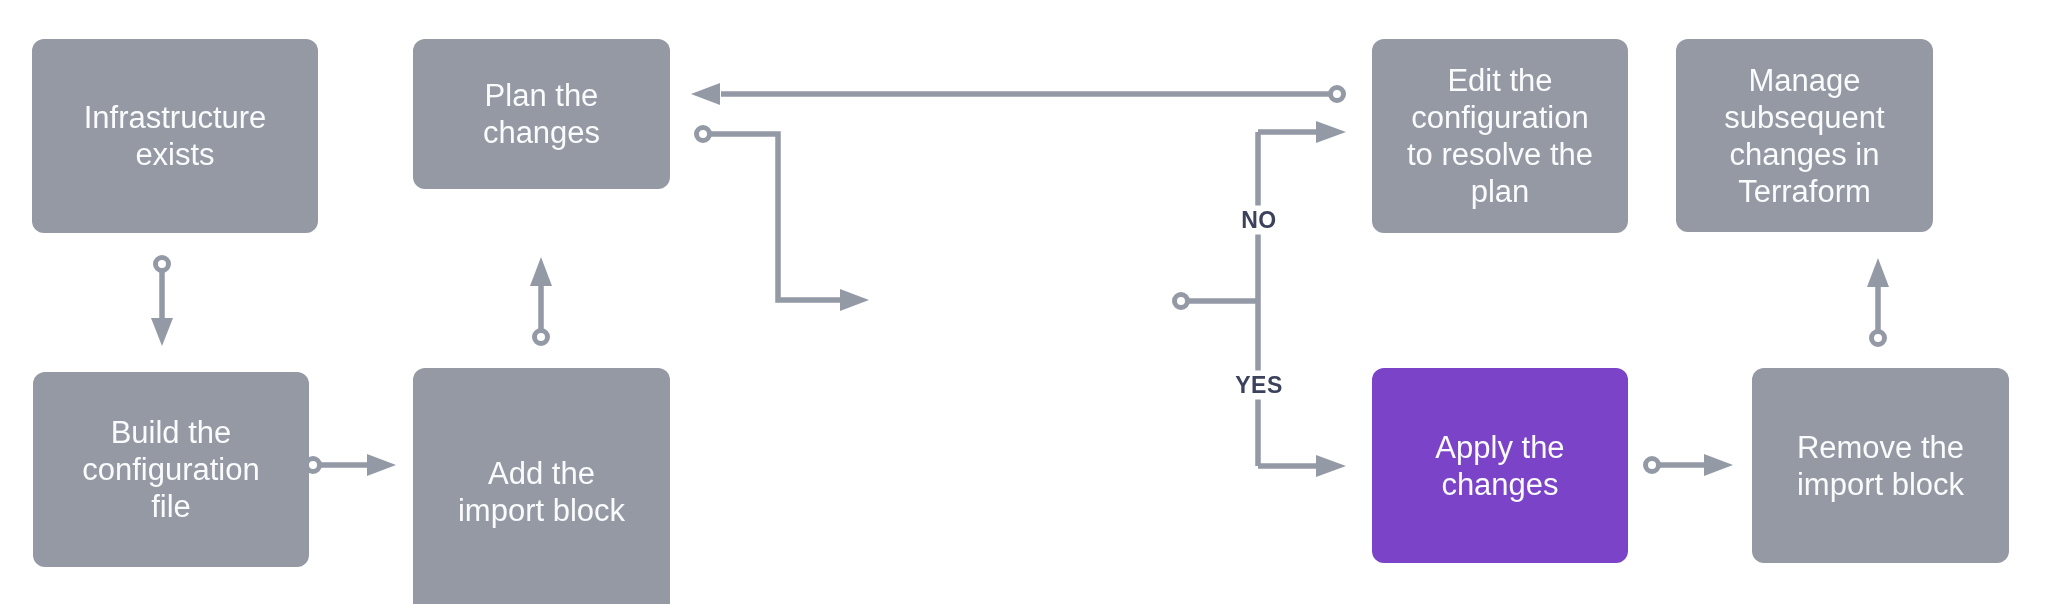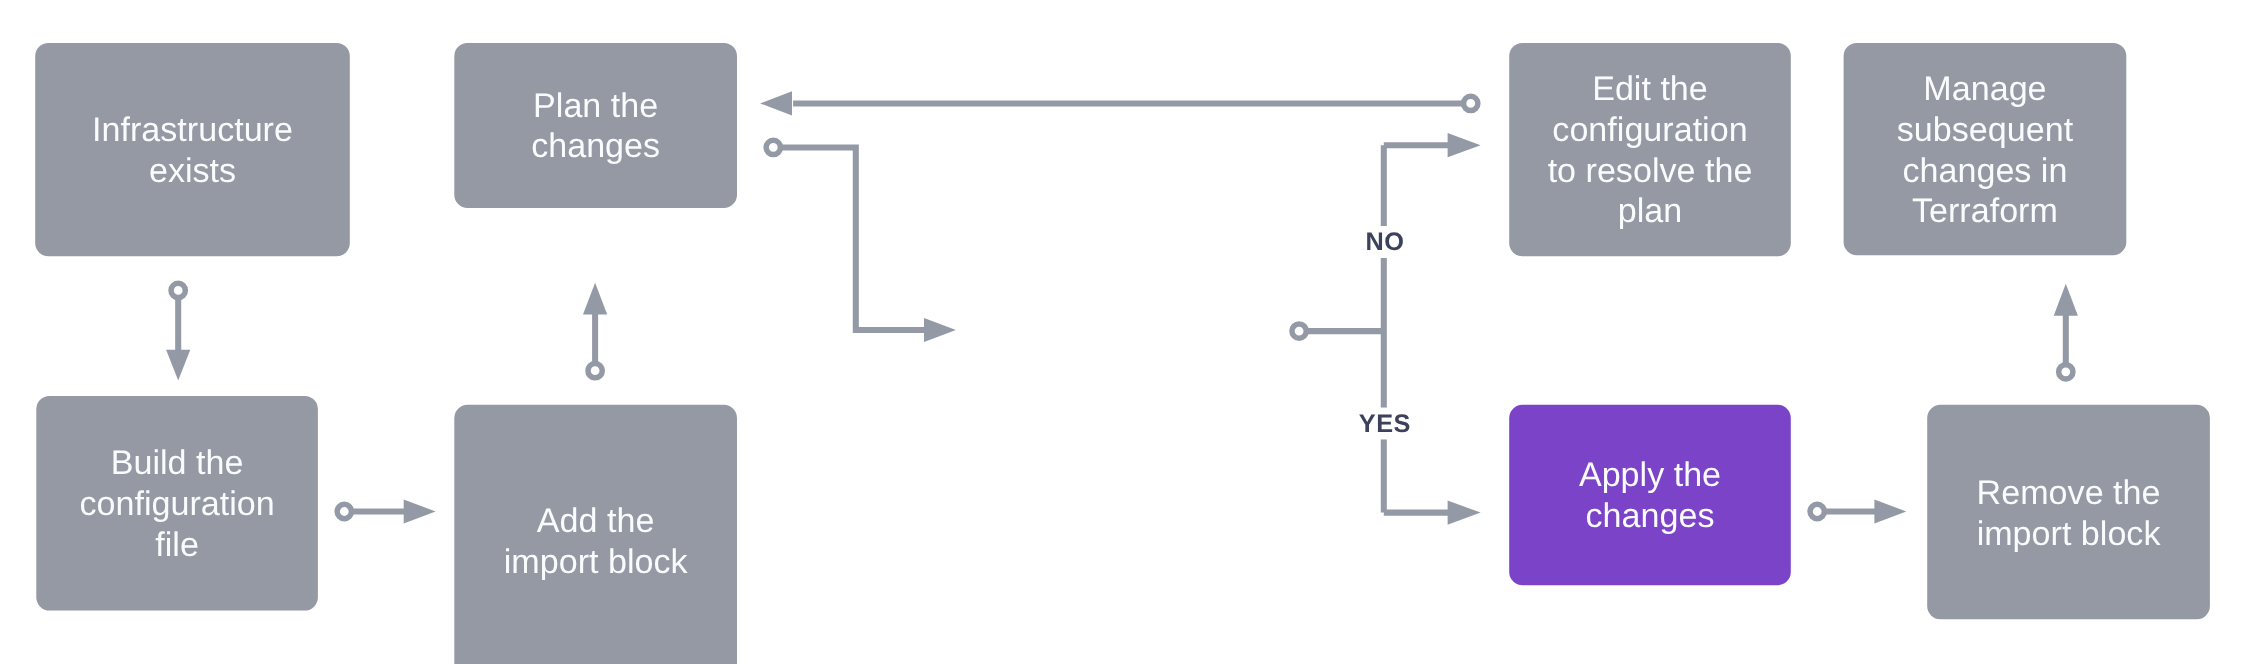--- a/index.html
+++ b/index.html
@@ -27,23 +27,23 @@
     color:var(--node-text);
     font-size:31px;line-height:37px;font-weight:400;
   }
   .node.accent{background:var(--accent-fill);}
   .node-label{white-space:pre-line;}
   #n-infra   {left:32px;  top:39px;  width:286px; height:194px;}
   #n-plan    {left:413px; top:39px;  width:257px; height:150px;}
   #n-edit    {left:1372px;top:39px;  width:256px; height:194px;}
   #n-manage  {left:1676px;top:39px;  width:257px; height:193px;}
   #n-decision{left:891px; top:203px; width:256px; height:195px;}
-  #n-build   {left:33px;  top:360px; width:256px; height:195px;}
+  #n-build   {left:33px;  top:372px; width:276px; height:195px;}
   #n-add     {left:413px; top:368px; width:257px; height:248px;}
-  #n-apply   {left:1372px;top:368px; width:256px; height:164px;}
+  #n-apply   {left:1372px;top:368px; width:256px; height:195px;}
   #n-remove  {left:1752px;top:368px; width:257px; height:195px;justify-content:center;}
   svg.connectors{
     position:absolute;left:0;top:0;width:2048px;height:604px;
     pointer-events:none;
   }
   svg.connectors line, svg.connectors path{
     stroke:var(--connector);stroke-width:5.5;fill:none;
   }
   svg.connectors polygon{fill:var(--connector);stroke:none;}
   svg.connectors circle{fill:#FFFFFF;stroke:var(--connector);stroke-width:5;}

